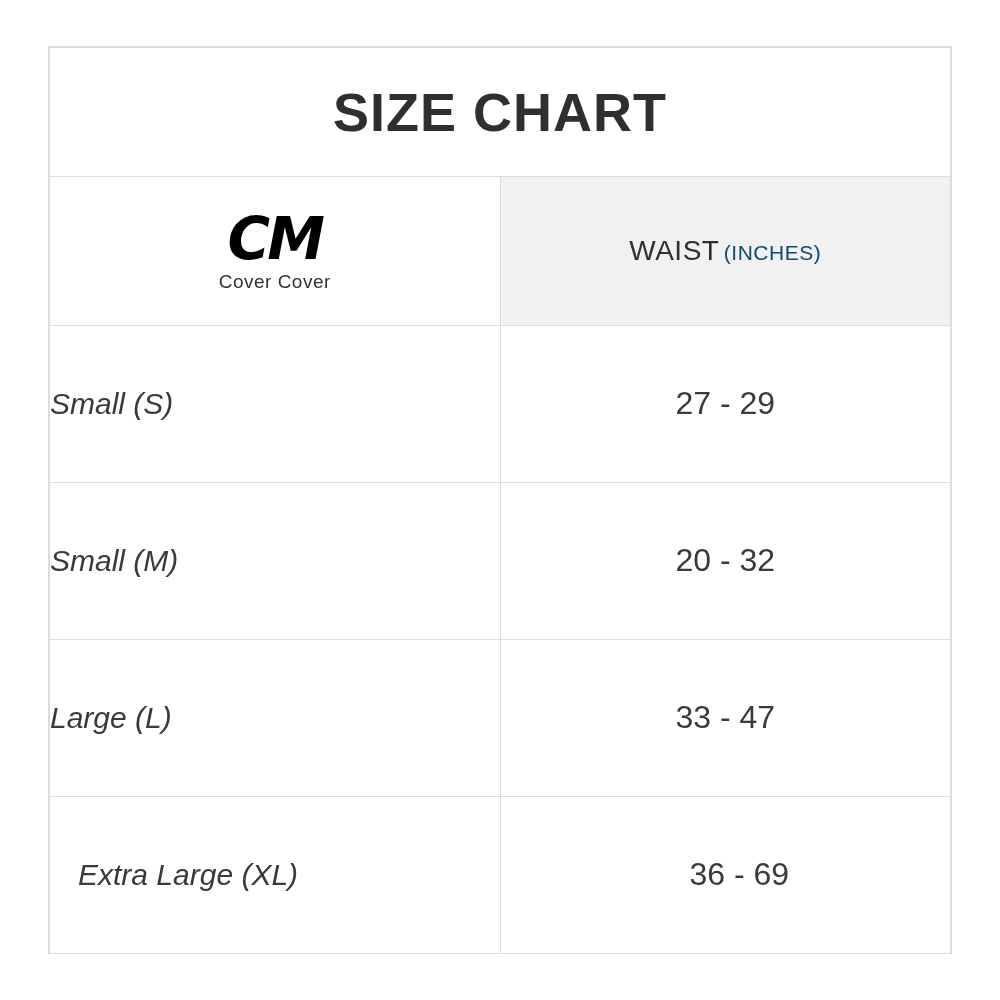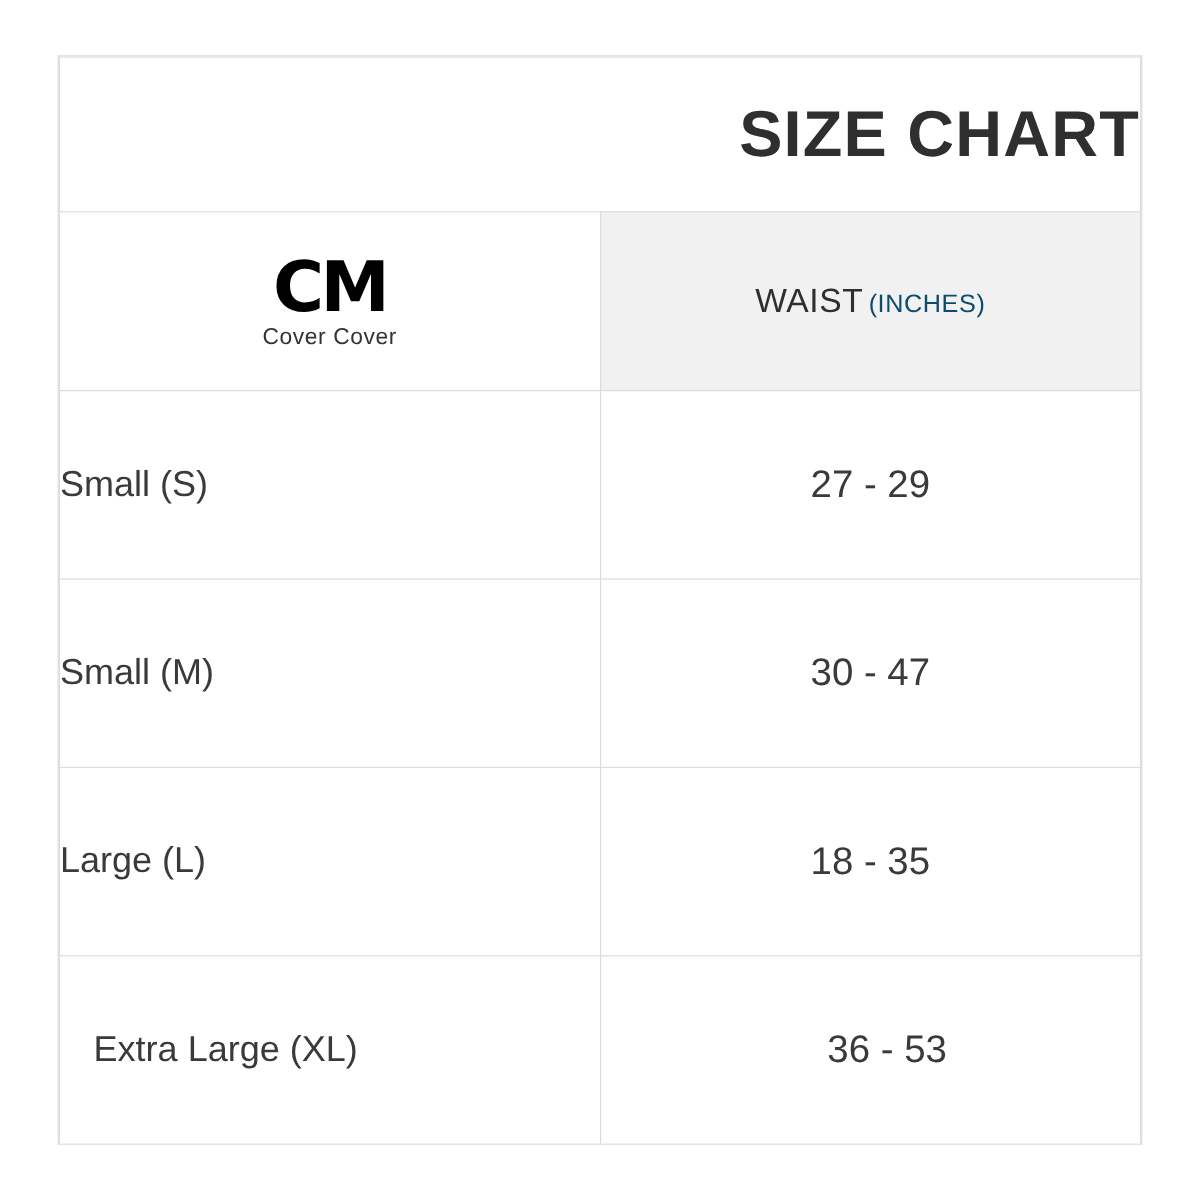--- a/index.html
+++ b/index.html
@@ -39,21 +39,21 @@
 
   table.size-chart td {
     border: 1px solid #dcdcdc;
     box-sizing: border-box;
     padding: 0;
   }
 
   
   .title-cell {
     height: 128px;
-    text-align: right;
+    text-align: center;
     vertical-align: middle;
     border-top: none;
     border-left: none;
     border-right: none;
   }
   .title-text {
     font-size: 54px;
     font-weight: bold;
     letter-spacing: 1px;
     color: #2f2f2f;
@@ -70,20 +70,21 @@
     background: #ffffff;
   }
   .brand-logo {
     display: inline-block;
     text-align: center;
     line-height: 1;
   }
   .brand-mark {
     font-size: 58px;
     font-weight: bold;
+    font-style: italic;
     letter-spacing: -3px;
     color: #000000;
     font-family: "DejaVu Sans", sans-serif;
     display: block;
   }
   .brand-name {
     font-size: 19px;
     color: #333333;
     letter-spacing: 0.5px;
     display: block;
@@ -112,20 +113,21 @@
   
   tr.data-row td {
     height: 156px;
   }
   .size-label {
     padding-left: 32px;
     font-size: 30px;
     color: #3a3a3a;
     vertical-align: middle;
     border-left: none;
+    font-style: italic;
   }
   .size-value {
     text-align: center;
     font-size: 32px;
     color: #3a3a3a;
     vertical-align: middle;
     border-right: none;
   }
   tr.last-row td {
     border-bottom: none;
@@ -156,26 +158,26 @@
             <span class="waist-unit">(INCHES)</span>
           </td>
         </tr>
 
         <tr class="data-row">
           <td class="size-label">Small (S)</td>
           <td class="size-value">27 - 29</td>
         </tr>
         <tr class="data-row">
           <td class="size-label">Small (M)</td>
-          <td class="size-value">30 - 47</td>
+          <td class="size-value">20 - 32</td>
         </tr>
         <tr class="data-row">
           <td class="size-label">Large (L)</td>
-          <td class="size-value">18 - 35</td>
+          <td class="size-value">33 - 47</td>
         </tr>
         <tr class="data-row last-row">
           <td class="size-label">Extra Large (XL)</td>
-          <td class="size-value">36 - 53</td>
+          <td class="size-value">36 - 69</td>
         </tr>
       </tbody>
     </table>
   </div>
 </div>
 
 </body></html>

